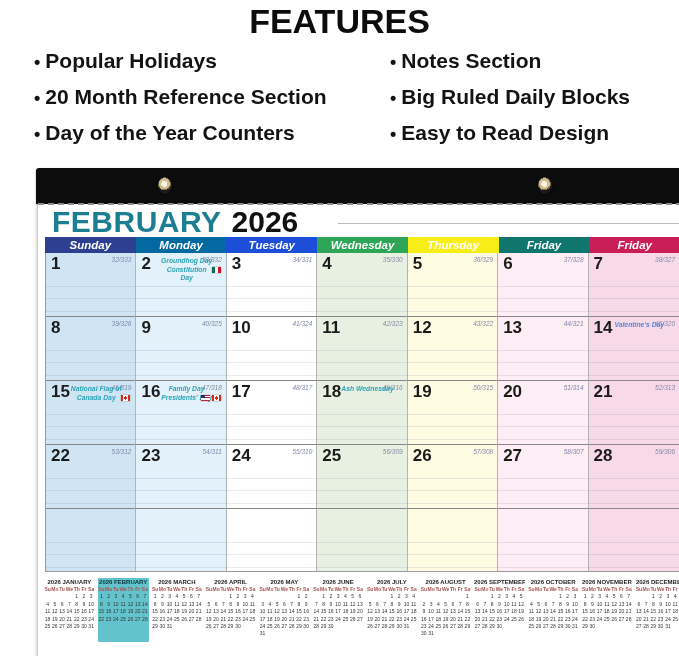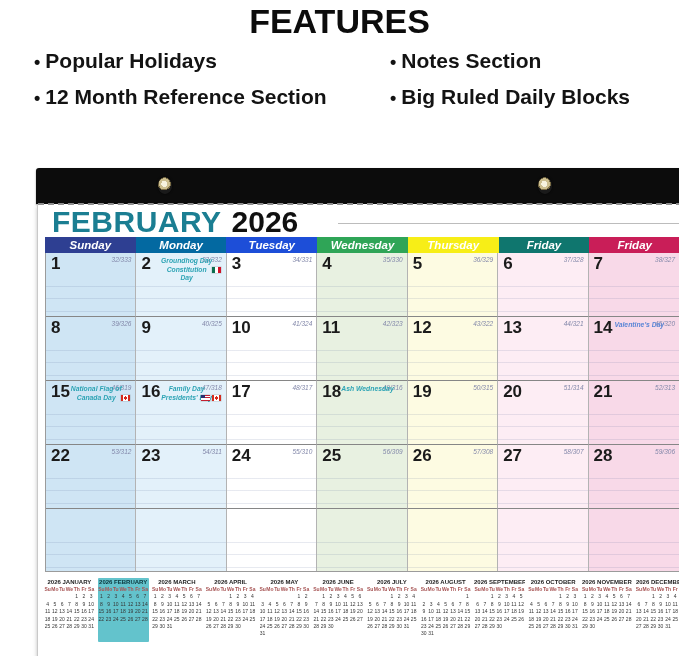--- a/index.html
+++ b/index.html
@@ -70,25 +70,27 @@
     border-bottom:92px solid #040404;border-right:164px solid transparent;}
   .corner-r{position:absolute;right:0;bottom:-8px;width:0;height:0;z-index:5;
     border-bottom:96px solid #040404;border-left:168px solid transparent;}
 </style>
 </head>
 <body>
 
 <div class="features-title">FEATURES</div>
 <ul class="feat-col left">
   <li class="feat-item">Popular Holidays</li>
-  <li class="feat-item">12 Month Reference Section</li>
+  <li class="feat-item">20 Month Reference Section</li>
+  <li class="feat-item">Day of the Year Counters</li>
 </ul>
 <ul class="feat-col right">
   <li class="feat-item">Notes Section</li>
   <li class="feat-item">Big Ruled Daily Blocks</li>
+  <li class="feat-item">Easy to Read Design</li>
 </ul>
 
 <div class="photo">
   <div class="binding">
     <div class="grommet g1"></div>
     <div class="grommet g2"></div>
   </div>
   <div class="page">
     <div class="perforation"></div>
     <div class="cal-title">

